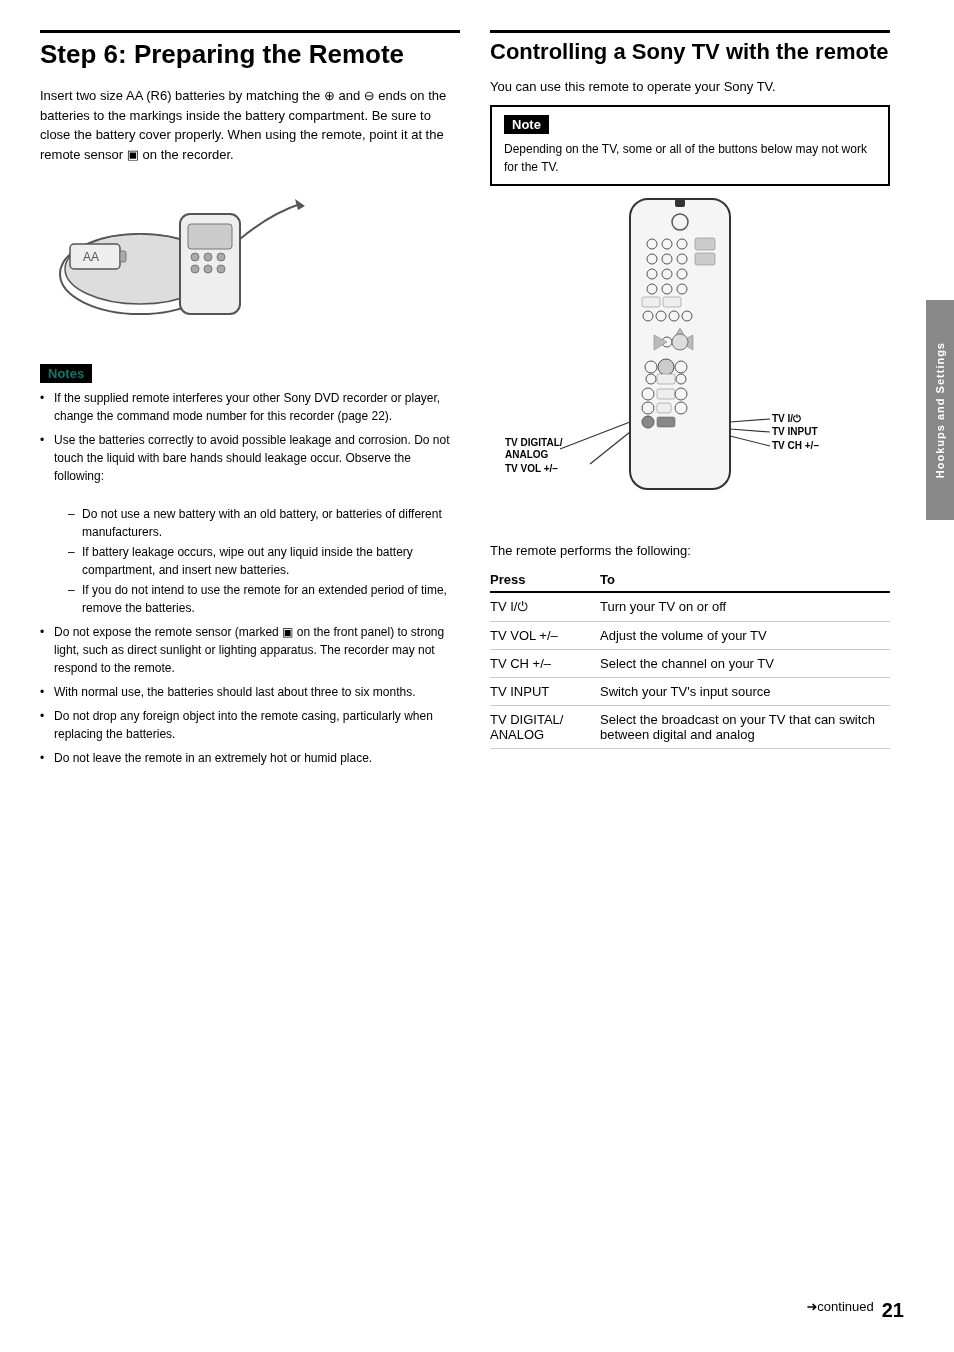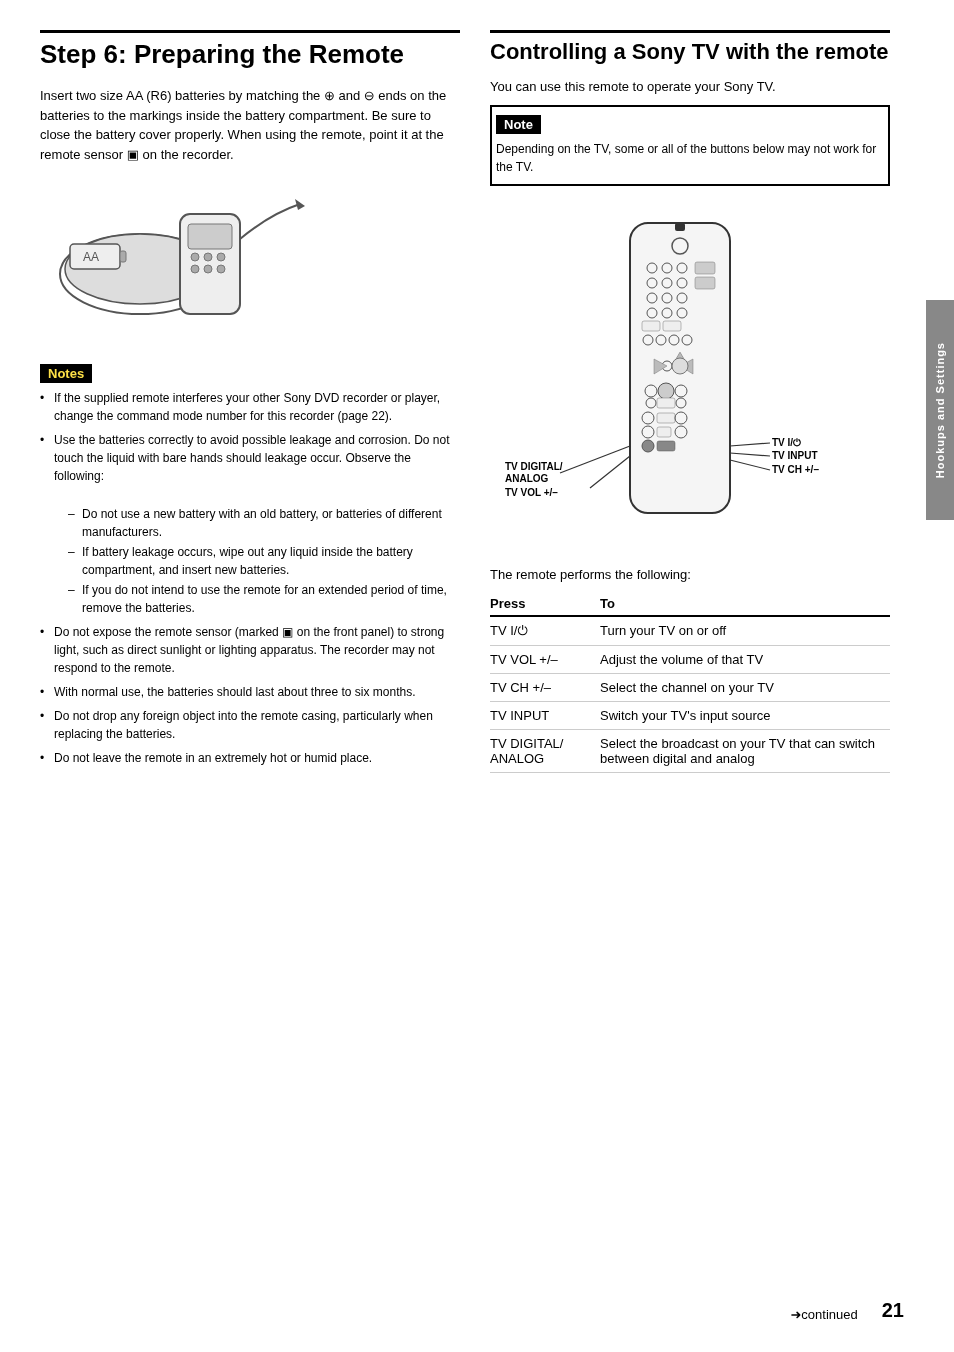--- a/index.html
+++ b/index.html
@@ -83,21 +83,21 @@
 
     
 
     
     .notes-box {
       margin-top: 16px;
     }
 
     .notes-label {
       background: #000;
-      color: #fde047;
+      color: #0f766e;
       font-weight: bold;
       font-size: 13px;
       padding: 2px 8px;
       display: inline-block;
       margin-bottom: 6px;
     }
 
     .notes-list {
       list-style: none;
       padding: 0;
@@ -143,22 +143,22 @@
       font-size: 22px;
       font-weight: bold;
       line-height: 1.2;
       margin-bottom: 12px;
       border-top: 3px solid #000;
       padding-top: 6px;
     }
 
     .note-box {
       border: 2px solid #000;
-      padding: 8px 4px;
-      margin-bottom: 32px;
+      padding: 8px 12px;
+      margin-bottom: 8px;
     }
 
     .note-label {
       background: #000;
       color: #fff;
       font-weight: bold;
       font-size: 13px;
       padding: 2px 8px;
       display: inline-block;
       margin-bottom: 6px;
@@ -208,22 +208,22 @@
     .press-table td:first-child {
       width: 110px;
     }
 
     
     .page-footer {
       position: absolute;
       bottom: 30px;
       right: 50px;
       display: flex;
-      align-items: flex-end;
-      gap: 24px;
+      align-items: flex-start;
+      gap: 8px;
     }
 
     .continued-arrow {
       font-size: 13px;
     }
 
     .page-number {
       font-size: 20px;
       font-weight: bold;
     }
@@ -402,21 +402,21 @@
           <th>To</th>
         </tr>
       </thead>
       <tbody id="table-body">
       <tr>
             <td>TV I/⏻</td>
             <td>Turn your TV on or off</td>
           </tr>
           <tr>
             <td>TV VOL +/–</td>
-            <td>Adjust the volume of that TV</td>
+            <td>Adjust the volume of your TV</td>
           </tr>
           <tr>
             <td>TV CH +/–</td>
             <td>Select the channel on your TV</td>
           </tr>
           <tr>
             <td>TV INPUT</td>
             <td>Switch your TV's input source</td>
           </tr>
           <tr>

